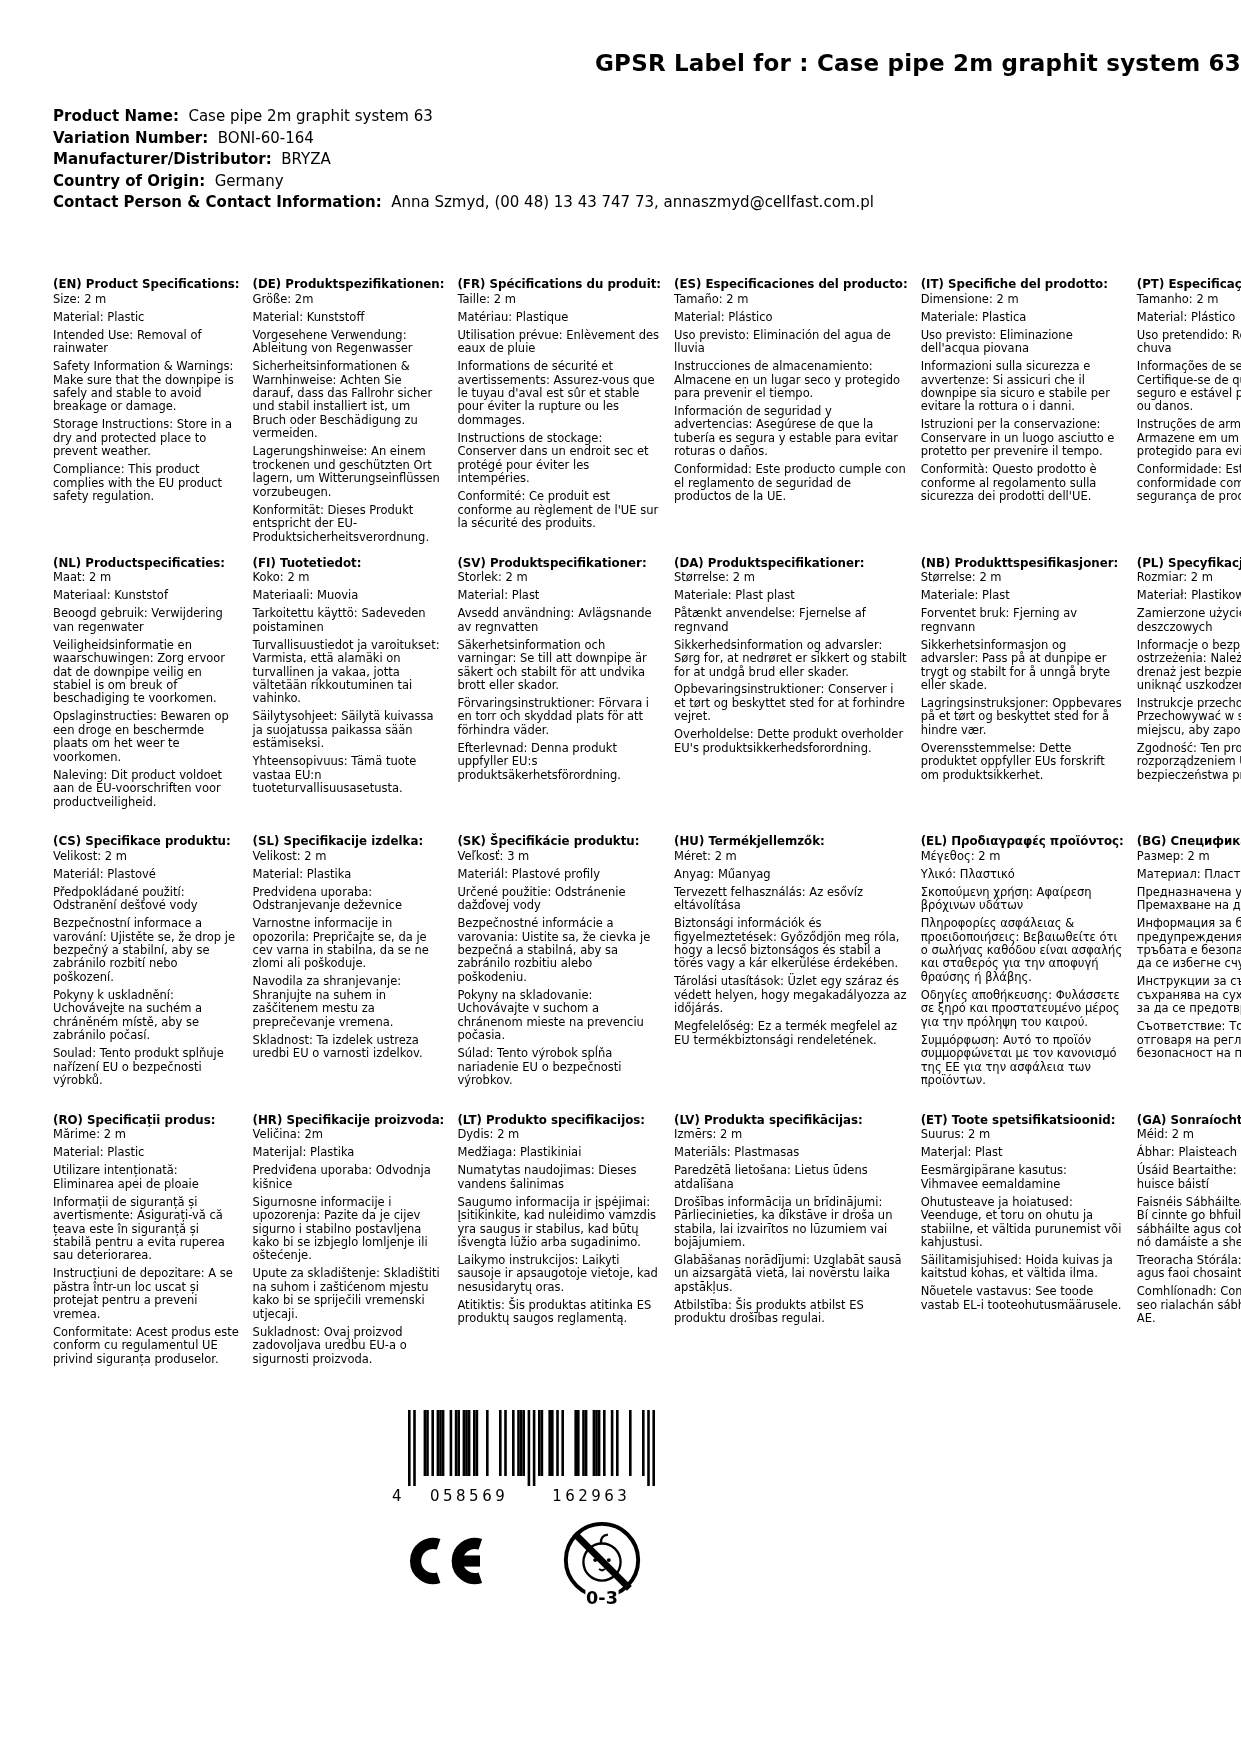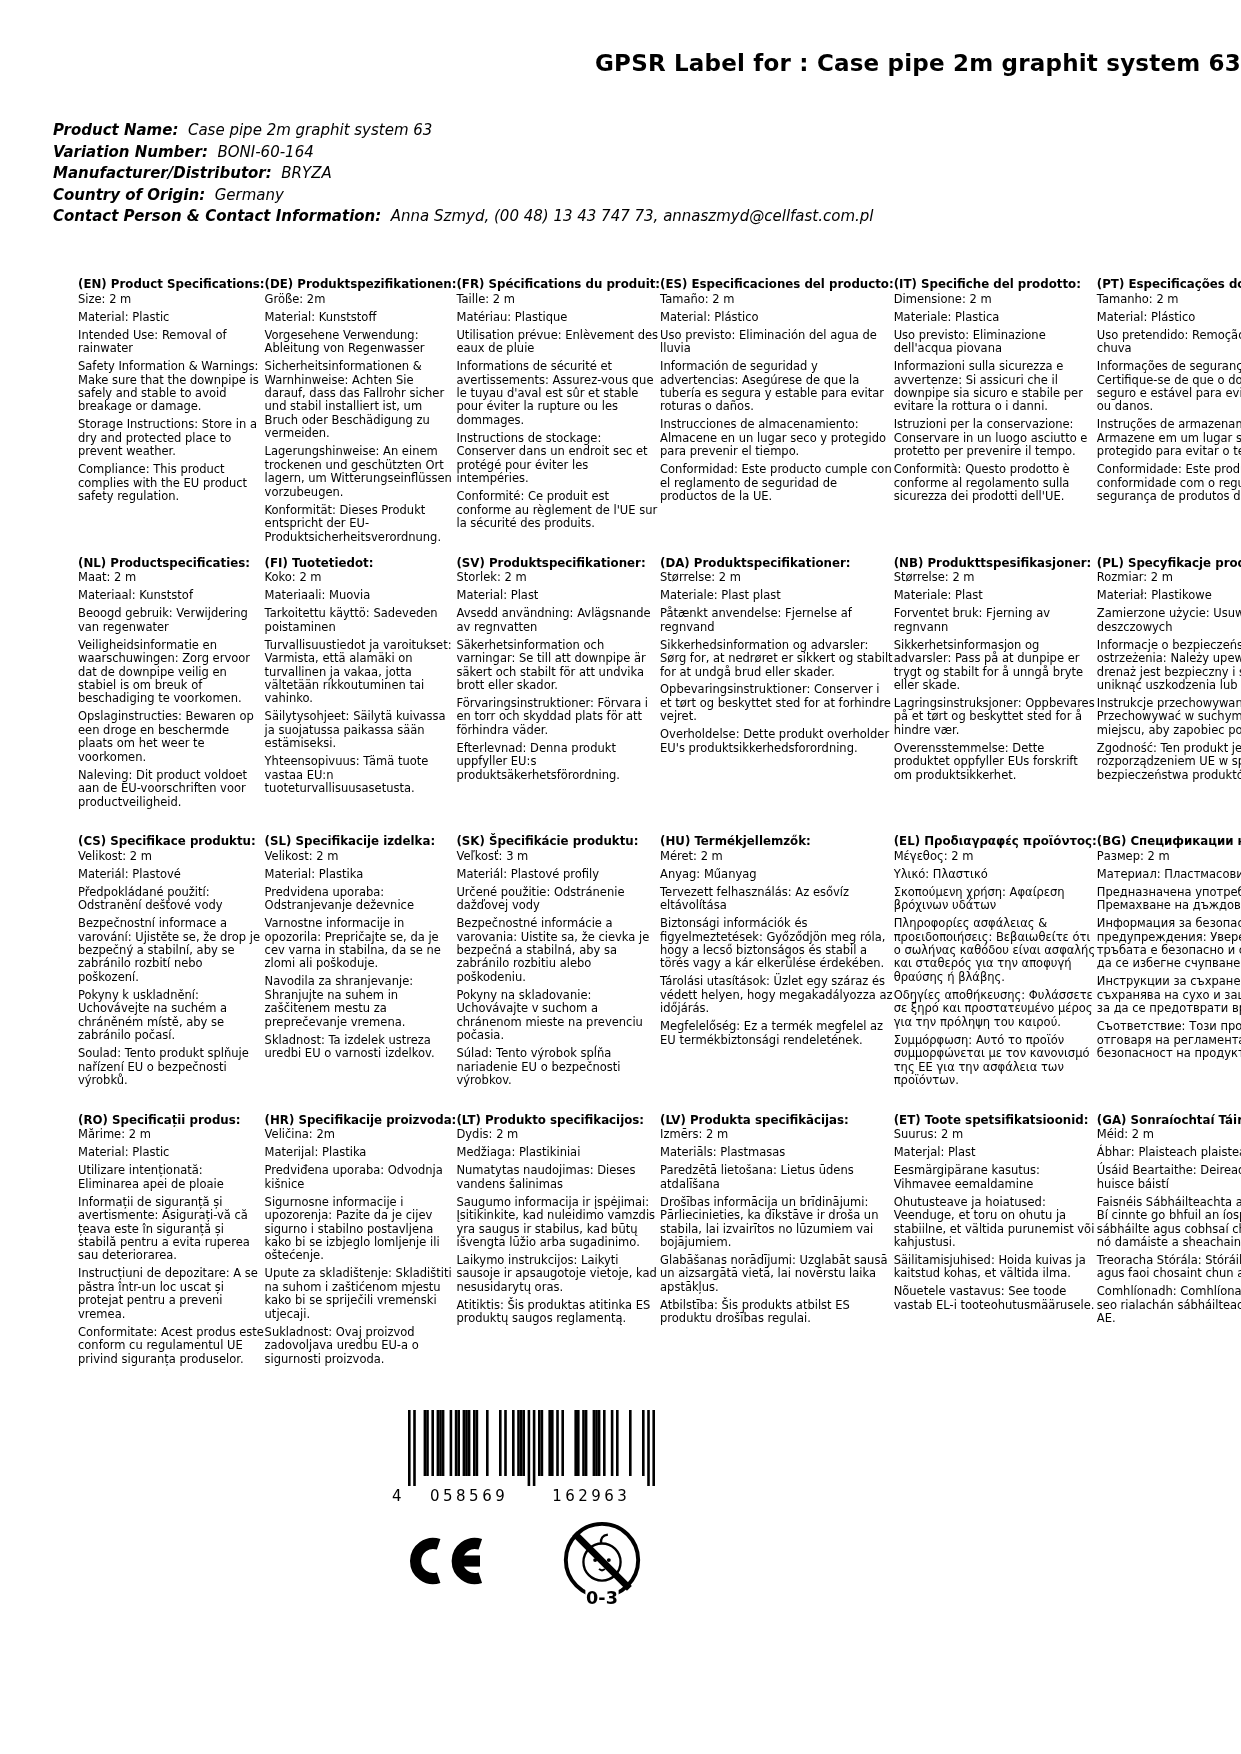--- a/index.html
+++ b/index.html
@@ -8,29 +8,29 @@
     background:#ffffff;color:#000;
     font-family:"DejaVu Sans","Liberation Sans",sans-serif;
     overflow:hidden;
   }
   .title{
     position:absolute;top:50px;left:0;width:100%;
     text-align:right;font-size:23px;font-weight:bold;
     letter-spacing:0.2px;
   }
   #product-info{
-    position:absolute;left:53px;top:120px;
-    font-size:15px;line-height:21.5px;font-style:italic;
+    position:absolute;left:53px;top:106px;
+    font-size:15px;line-height:21.5px;
   }
   .pi-line{white-space:nowrap;}
   .pi-label{font-weight:bold;}
   #spec-grid{
     position:absolute;left:53px;top:278px;width:1140px;
     display:grid;grid-template-columns:repeat(6,1fr);
-    grid-auto-rows:278.5px;margin-left:25px;
+    column-gap:13px;grid-auto-rows:278.5px;
   }
   .spec-block{
     font-size:11.5px;line-height:1.17;
     overflow-wrap:break-word;word-break:break-word;
   }
   .spec-header{
     font-weight:bold;font-size:11.8px;white-space:nowrap;margin:0 0 1px 0;
   }
   p.spec-line{margin:0 0 4.5px 0;}
   #barcode{
@@ -90,22 +90,22 @@
         <p class="spec-line">Utilisation prévue: Enlèvement des eaux de pluie</p>
         <p class="spec-line">Informations de sécurité et avertissements: Assurez-vous que le tuyau d'aval est sûr et stable pour éviter la rupture ou les dommages.</p>
         <p class="spec-line">Instructions de stockage: Conserver dans un endroit sec et protégé pour éviter les intempéries.</p>
         <p class="spec-line">Conformité: Ce produit est conforme au règlement de l'UE sur la sécurité des produits.</p>
       </div>
       <div class="spec-block">
         <div class="spec-header">(ES) Especificaciones del producto:</div>
         <p class="spec-line">Tamaño: 2 m</p>
         <p class="spec-line">Material: Plástico</p>
         <p class="spec-line">Uso previsto: Eliminación del agua de lluvia</p>
+        <p class="spec-line">Instrucciones de almacenamiento: Almacene en un lugar seco y protegido para prevenir el tiempo.</p>
         <p class="spec-line">Información de seguridad y advertencias: Asegúrese de que la tubería es segura y estable para evitar roturas o daños.</p>
-        <p class="spec-line">Instrucciones de almacenamiento: Almacene en un lugar seco y protegido para prevenir el tiempo.</p>
         <p class="spec-line">Conformidad: Este producto cumple con el reglamento de seguridad de productos de la UE.</p>
       </div>
       <div class="spec-block">
         <div class="spec-header">(IT) Specifiche del prodotto:</div>
         <p class="spec-line">Dimensione: 2 m</p>
         <p class="spec-line">Materiale: Plastica</p>
         <p class="spec-line">Uso previsto: Eliminazione dell'acqua piovana</p>
         <p class="spec-line">Informazioni sulla sicurezza e avvertenze: Si assicuri che il downpipe sia sicuro e stabile per evitare la rottura o i danni.</p>
         <p class="spec-line">Istruzioni per la conservazione: Conservare in un luogo asciutto e protetto per prevenire il tempo.</p>
         <p class="spec-line">Conformità: Questo prodotto è conforme al regolamento sulla sicurezza dei prodotti dell'UE.</p>

